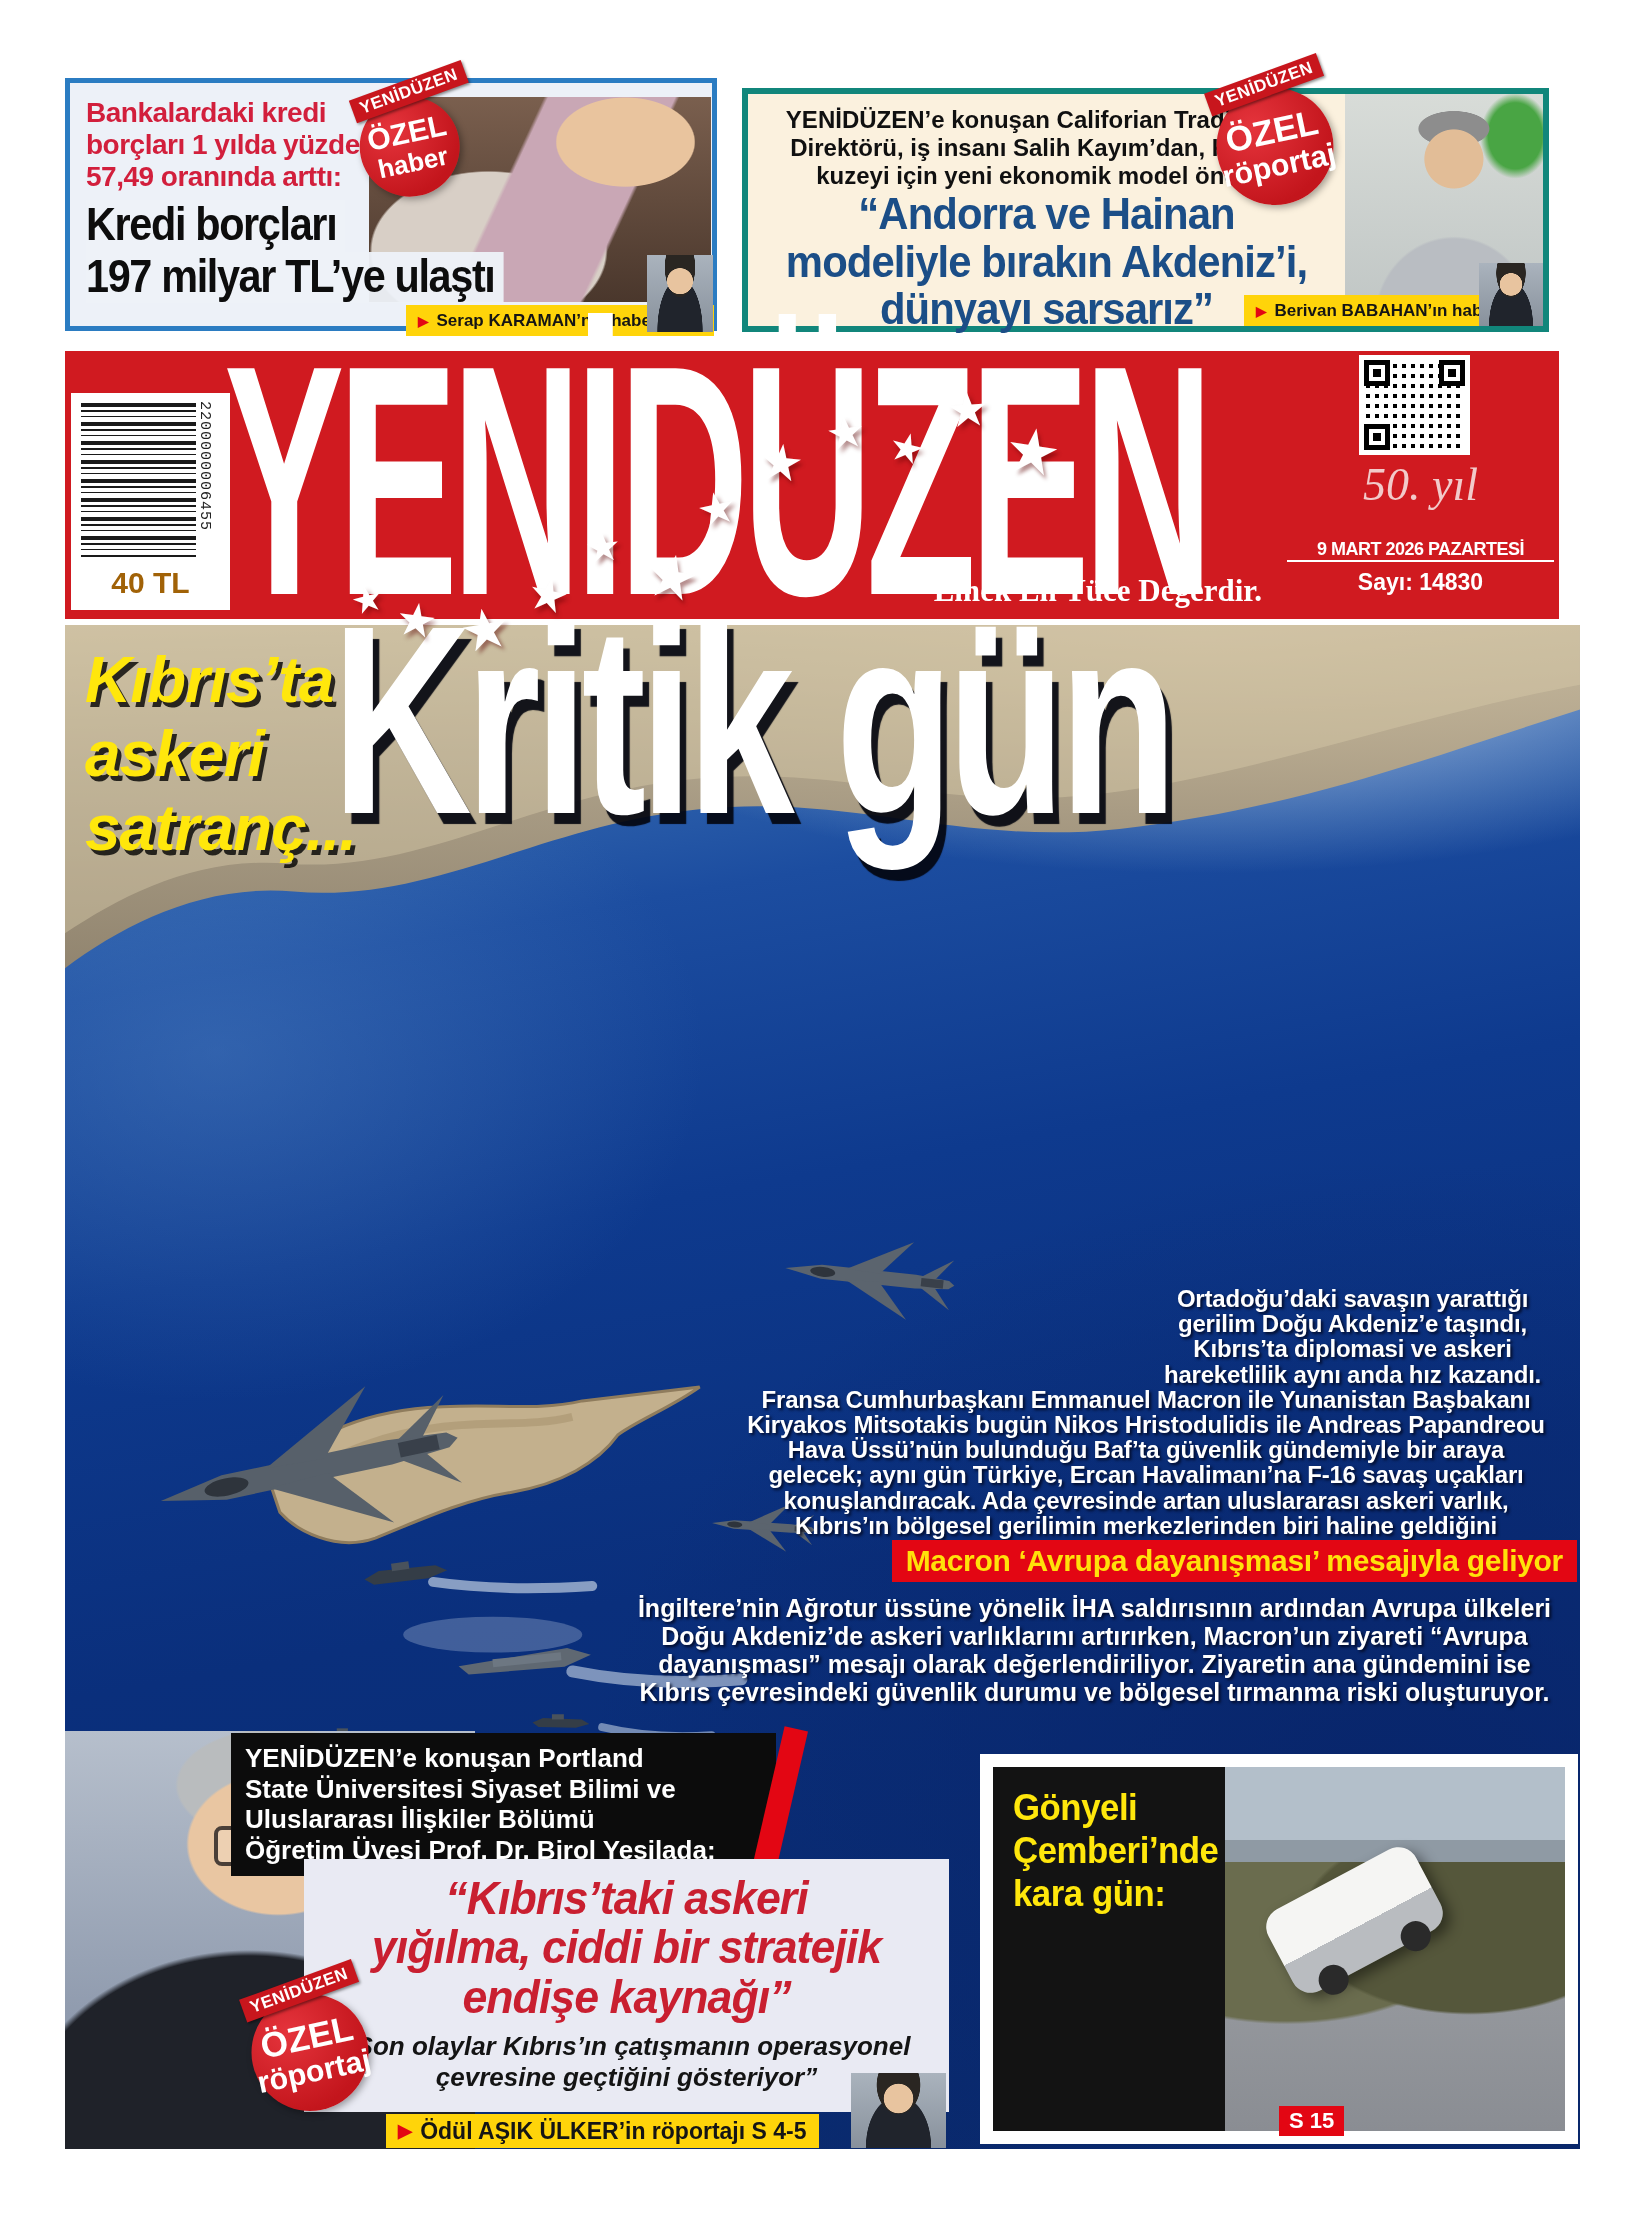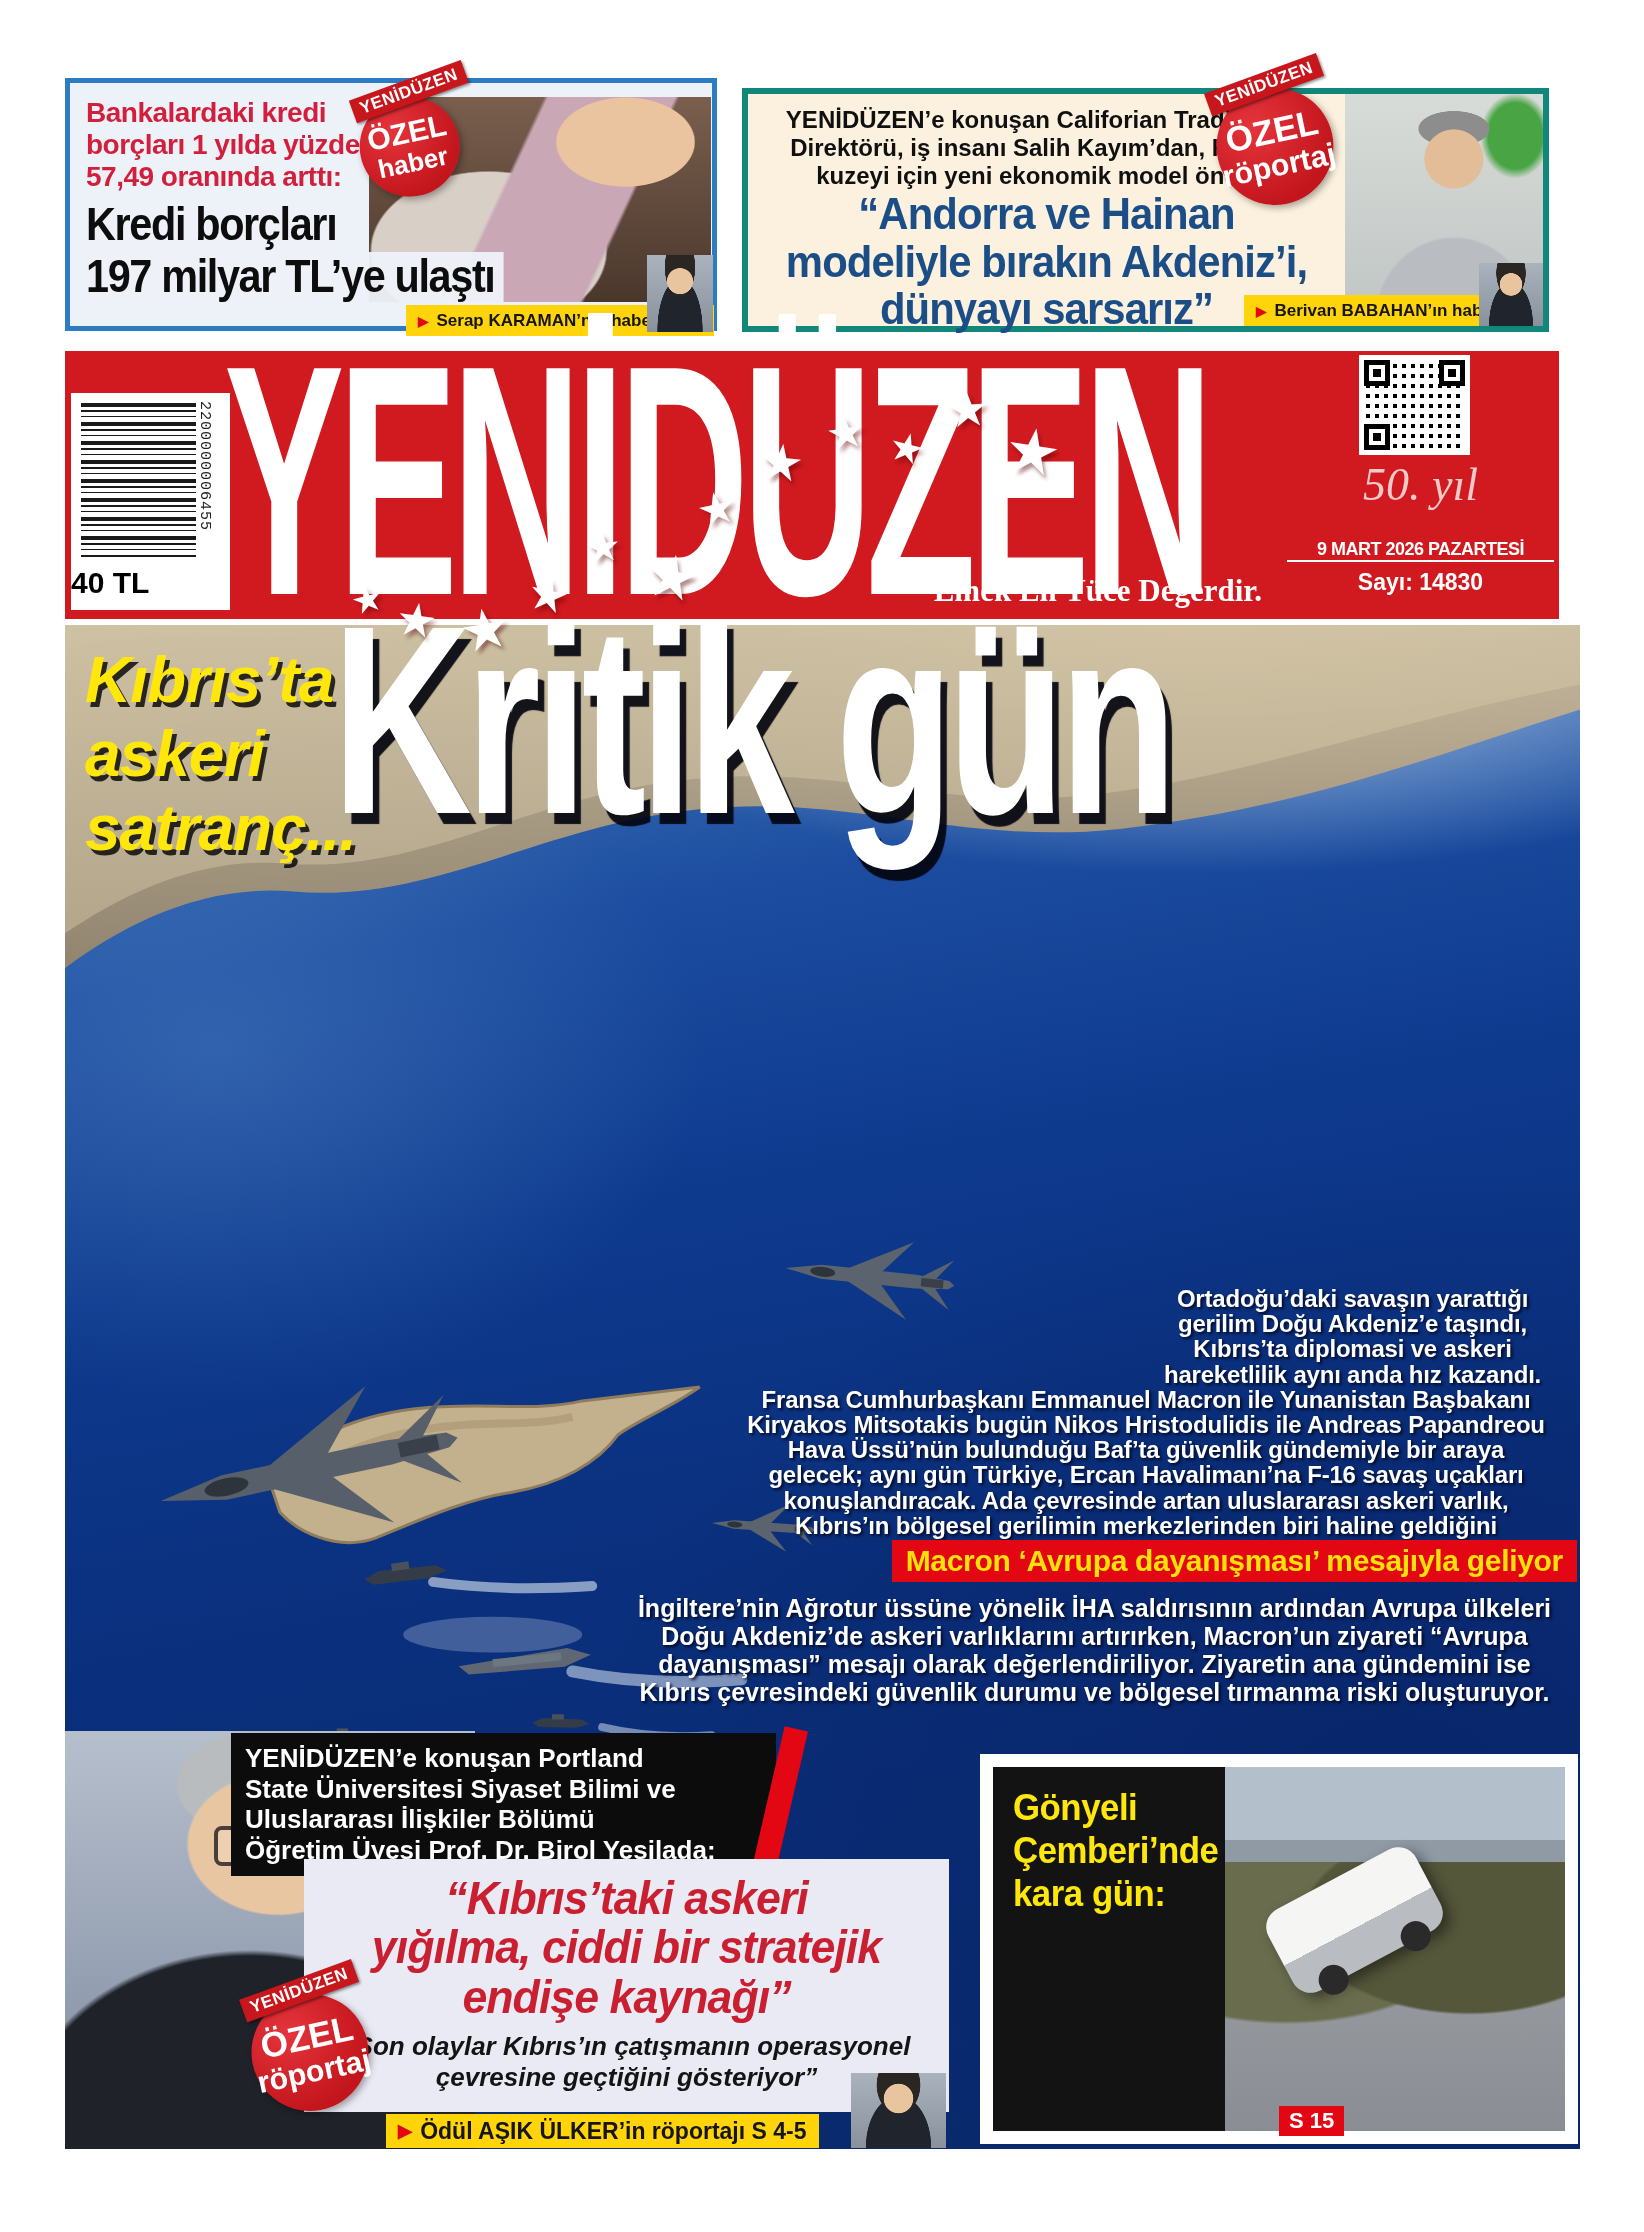--- a/index.html
+++ b/index.html
@@ -67,21 +67,21 @@
   .logo{position:absolute;left:159px;top:-34px;font-size:328px;line-height:1;font-weight:700;
     color:#fff;letter-spacing:-12px;transform:scaleX(.55);transform-origin:left top;white-space:nowrap;}
   .star{position:absolute;color:#fff;text-shadow:3px 4px 4px rgba(90,0,0,.45);line-height:1;z-index:3;}
   .slogan{position:absolute;right:297px;bottom:10px;font-family:"Liberation Serif",serif;
     font-size:31px;font-weight:700;color:#fff;}
   .barcode-box{position:absolute;left:6px;top:42px;width:159px;height:217px;background:#fff;z-index:4;}
   .bars{position:absolute;left:10px;top:10px;width:115px;height:154px;
     background:repeating-linear-gradient(180deg,#1a1a1a 0 4px,#fff 4px 7px,#1a1a1a 7px 9px,#fff 9px 13px,#1a1a1a 13px 14px,#fff 14px 19px);}
   .barcode-num{position:absolute;left:125px;top:8px;height:159px;writing-mode:vertical-rl;
     font-family:"Liberation Mono",monospace;font-size:15px;color:#222;letter-spacing:1px;}
-  .price{position:absolute;bottom:10px;width:100%;text-align:left;font-size:30px;font-weight:700;color:#000000;}
+  .price{position:absolute;bottom:10px;width:100%;text-align:center;font-size:30px;font-weight:700;color:#a16207;}
   .mh-right{position:absolute;left:1216px;top:0;width:279px;height:268px;}
   .qr{position:absolute;left:78px;top:4px;width:111px;height:100px;background:#fff;}
   .qr-noise{position:absolute;inset:7px;
     background:repeating-linear-gradient(90deg,#000 0 4px,#fff 4px 9px),
                repeating-linear-gradient(0deg,#000 0 4px,#fff 4px 10px);
     background-blend-mode:screen;}
   .qr-f{position:absolute;width:26px;height:26px;border:5px solid #000;background:#fff;box-sizing:border-box;}
   .qr-f::after{content:"";position:absolute;inset:4px;background:#000;}
   .qr-f.tl{left:5px;top:5px;} .qr-f.tr{right:5px;top:5px;} .qr-f.bl{left:5px;bottom:5px;}
   .anniv{position:absolute;top:107px;width:100%;text-align:center;

